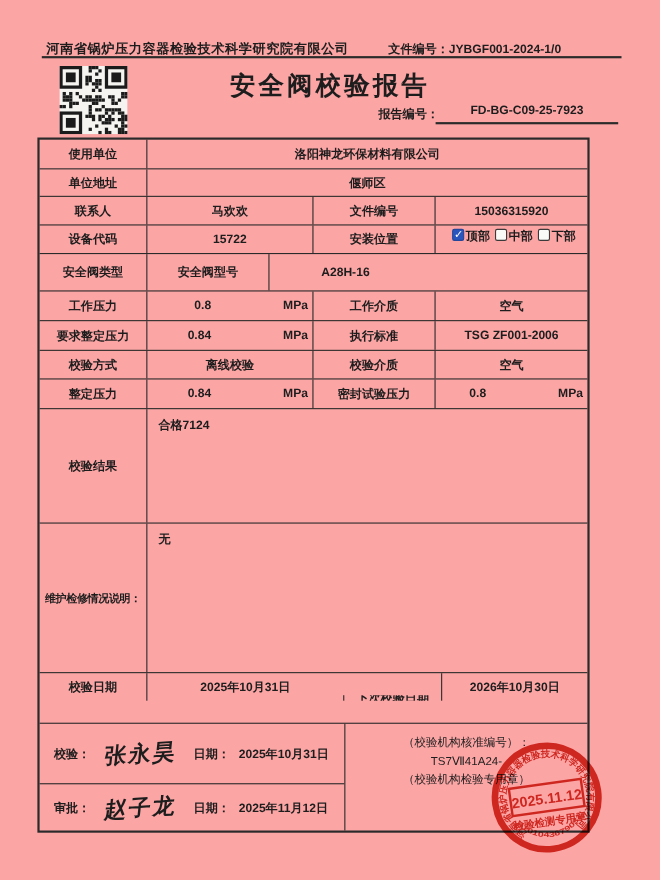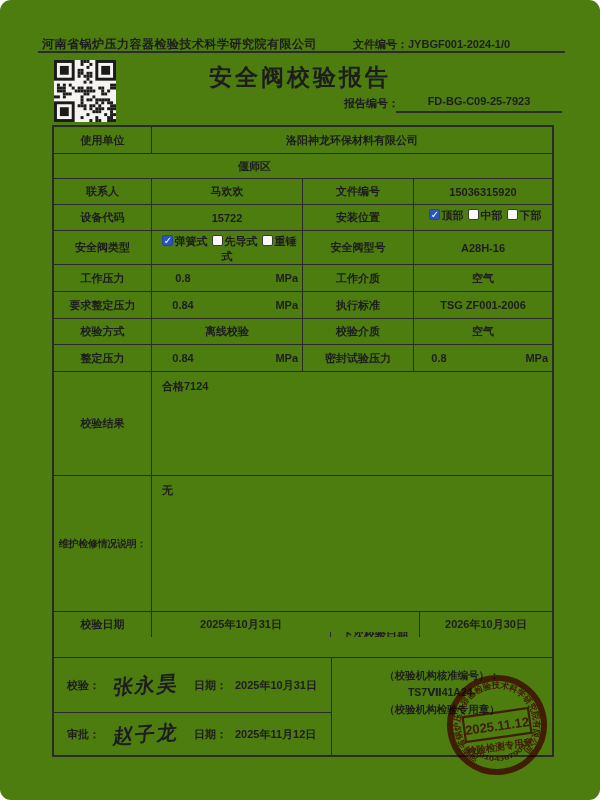--- a/index.html
+++ b/index.html
@@ -1,61 +1,61 @@
 <!DOCTYPE html>
 <html><head>
 <meta charset="utf-8">
 <style>
   * { margin:0; padding:0; box-sizing:border-box; }
   html,body { width:600px; height:800px; }
   body { font-family:"Liberation Sans","DejaVu Sans",sans-serif; color:#1d1d1d; }
-  .page { position:relative; width:600px; height:800px; background:#4d7c0f; overflow:hidden;border-radius:11px; }
+  .page { position:relative; width:600px; height:800px; background:#fca5a5; overflow:hidden; }
 
   
   .org-name { position:absolute; left:42px; top:36px; font-size:12px; font-weight:bold; letter-spacing:.5px; }
   .doc-no { position:absolute; left:353px; top:37px; font-size:11px; font-weight:bold; }
   .hdr-rule { position:absolute; left:38px; top:51px; width:527px; height:2px; background:#2b2b2b; }
   .qr { position:absolute; left:54px; top:60px; width:62px; height:62px; }
   .title { position:absolute; left:0; top:62px; width:600px; text-align:center; font-size:23px; font-weight:bold; letter-spacing:3px; }
   .report-label { position:absolute; left:344px; top:96px; font-size:11px; font-weight:bold; }
   .report-value { position:absolute; left:396px; top:95px; width:166px; text-align:center; font-size:11px; font-weight:bold; border-bottom:2px solid #2b2b2b; padding-bottom:4px; }
 
   
-  .tbl { position:absolute; left:52px; top:125px; width:502px; border:2px solid #2a2a2a; }
+  .tbl { position:absolute; left:34px; top:125px; width:502px; border:2px solid #2a2a2a; }
   .tr { display:flex; border-top:1px solid #2a2a2a; }
   .tr:first-child { border-top:none; }
   .td { border-left:1px solid #2a2a2a; display:flex; align-items:center; justify-content:center;
         font-size:11px; font-weight:bold; padding:2px 4px; overflow:hidden; }
   .td:first-child { border-left:none; }
   .c1{width:97px;} .c2{width:151px;} .c3{width:111px;} .c4{width:139px;}
   .cspan{width:401px;}
   .b2-c2{width:179px;} .b2-c3{width:89px;margin-top:20px;} .b2-c4{width:133px;}
   .left-top { align-items:flex-start; justify-content:flex-start; padding:7px 10px; }
   .lbl-small { font-size:10px; letter-spacing:-0.3px; }
   .unitcell { display:flex; width:100%; align-items:center; }
-  .unitcell .v { flex:1; text-align:center; }
+  .unitcell .v { flex:1; text-align:right; }
   .unitcell .u { width:52px; text-align:right;margin-left:36px; }
   .optcell { display:block; text-align:center; line-height:15px; padding-top:3px; }
   .cb { display:inline-block; width:11px; height:11px; border:1.5px solid #3a3a3a; border-radius:2px;
         background:#f9f9f7; vertical-align:-1px; margin:0 2px 0 4px; position:relative; }
   .cb.checked { background:#2a55bd; border-color:#24479c; }
   .cb.checked::after { content:"✓"; position:absolute; left:0; top:-1px; width:11px; text-align:center;
         color:#fff; font-size:10px; font-weight:bold; line-height:12px; }
 
   
   .bottom-wrap { display:flex; border-top:1px solid #2a2a2a;margin-top:20px; }
   .bottom-left { width:277px; }
   .sig-row { height:54px; display:flex; align-items:center; padding-left:13px; font-size:11px; font-weight:bold; }
   .sig-row.second { height:43px; border-top:1px solid #2a2a2a; }
   .sig-name { font-family:"DejaVu Serif","Liberation Serif",serif; font-size:20px; font-weight:bold;
         transform:rotate(-4deg) skewX(-10deg); letter-spacing:2px; width:92px; text-align:center; }
   .sig-dlabel { margin-left:2px; }
   .sig-date { margin-left:8px; }
   .bottom-right { width:221px; border-left:1px solid #2a2a2a; text-align:center;
-        font-size:10.5px; font-weight:bold; line-height:17px; padding:9px 4px 0 4px; }
+        font-size:10.5px; font-weight:normal; line-height:17px; padding:9px 4px 0 4px; }
 
   
   .stamp { position:absolute; left:437px; top:665px; width:120px; height:120px;
         mix-blend-mode:multiply; opacity:.95; overflow:visible; }
   .stamp text { font-family:"Liberation Sans","DejaVu Sans",sans-serif; }
 </style>
 </head>
 <body>
 
 <div class="page">
@@ -191,40 +191,40 @@
   <div class="report-value">FD-BG-C09-25-7923</div>
 
   <div class="tbl">
 
     <div class="tr" style="height:26px">
       <div class="td c1">使用单位</div>
       <div class="td cspan">洛阳神龙环保材料有限公司</div>
     </div>
 
     <div class="tr" style="height:25px">
+      <div class="td c1">单位地址</div>
       <div class="td cspan">偃师区</div>
     </div>
 
     <div class="tr" style="height:26px">
       <div class="td c1">联系人</div>
       <div class="td c2">马欢欢</div>
       <div class="td c3">文件编号</div>
       <div class="td c4">15036315920</div>
     </div>
 
     <div class="tr" style="height:26px">
       <div class="td c1">设备代码</div>
       <div class="td c2">15722</div>
       <div class="td c3">安装位置</div>
       <div class="td c4 optcell"><span class="opt"><span class="cb checked"></span><span>顶部</span></span><span class="opt"><span class="cb"></span><span>中部</span></span><span class="opt"><span class="cb"></span><span>下部</span></span></div>
     </div>
 
     <div class="tr" style="height:34px">
       <div class="td c1">安全阀类型</div>
-      <div class="td c2 optcell"><span class="opt"><span class="cb checked"></span><span>弹簧式</span></span><span class="opt"><span class="cb"></span><span>先导式</span></span><span class="opt"><span class="cb"></span><span>重锤式</span></span></div>
       <div class="td c3">安全阀型号</div>
       <div class="td c4">A28H-16</div>
     </div>
 
     <div class="tr" style="height:27px">
       <div class="td c1">工作压力</div>
       <div class="td c2">
           <span class="unitcell">
             <span class="v">0.8</span>
             <span class="u">MPa</span>

